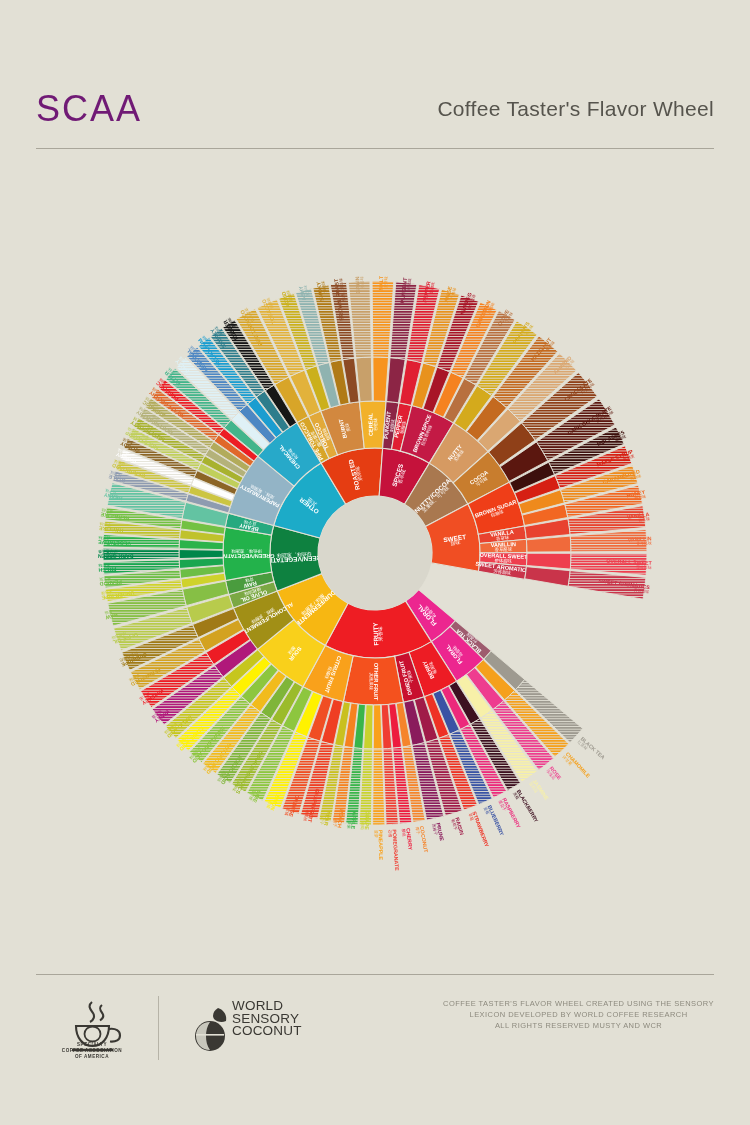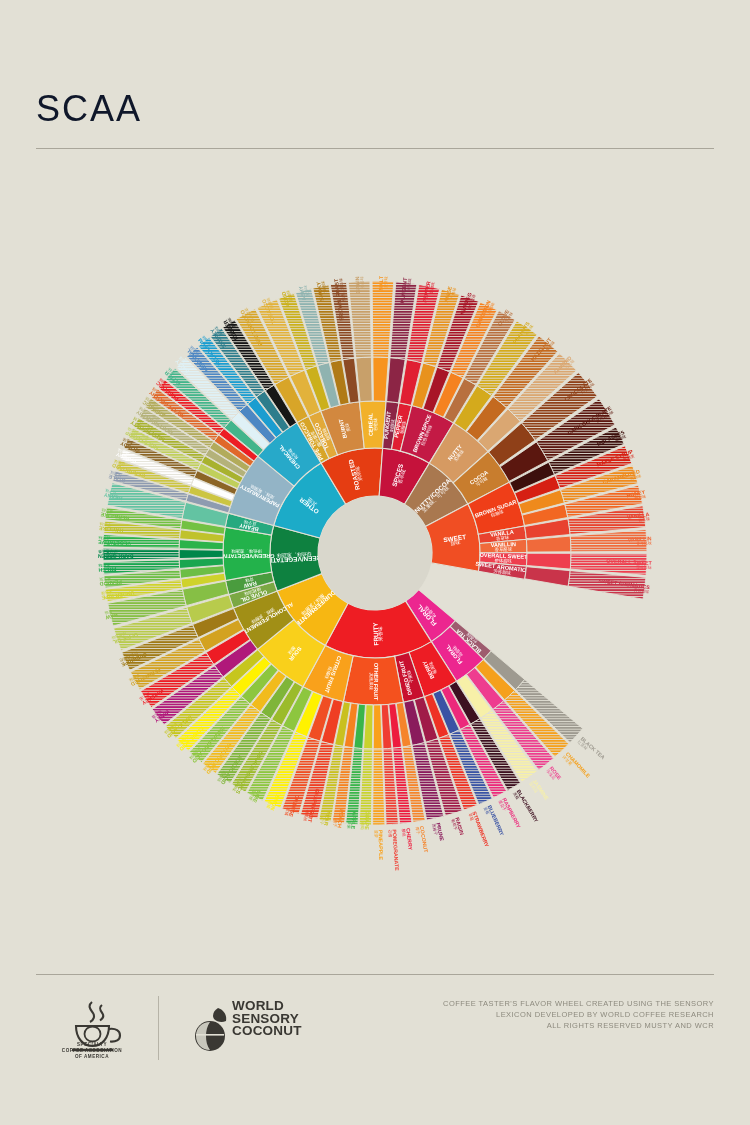--- a/index.html
+++ b/index.html
@@ -11,21 +11,21 @@
     color:#3c3a35;
     overflow:hidden;
     position:relative;
   }
   #page{position:absolute;inset:0;}
 
   
   .header{position:absolute;left:36px;right:36px;top:88px;height:60px;}
   .header .brand{
     position:absolute;left:0;top:0;
-    font-size:36px;letter-spacing:2px;font-weight:300;color:#0f172a;
+    font-size:36px;letter-spacing:2px;font-weight:300;color:#701a75;
   }
   .header .title{
     position:absolute;right:0;top:9px;
     font-size:21px;font-weight:300;color:#56544d;letter-spacing:.3px;
   }
   .rule{position:absolute;left:36px;right:36px;height:1px;background:#a9a69a;}
   .rule.top{top:148px;}
   .rule.bottom{top:974px;}
 
   
@@ -37,41 +37,42 @@
   .olabel{font-weight:700;}
   .cn{font-weight:400;}
 
   
   .footer{position:absolute;left:36px;right:36px;top:992px;height:80px;}
   .scaa-logo{position:absolute;left:10px;top:4px;width:92px;height:72px;}
   .divider{position:absolute;left:122px;top:4px;width:1px;height:64px;background:#b6b3a7;}
   .wcr-logo{position:absolute;left:152px;top:12px;width:140px;height:52px;}
   .wcr-text{
     position:absolute;left:196px;top:8px;
-    font-size:13.5px;font-weight:700;line-height:12.5px;color:#3a3833;letter-spacing:.2px;
+    font-size:13.5px;font-weight:400;line-height:12.5px;color:#3a3833;letter-spacing:.2px;
   }
   .wcr-text span{display:block;}
   .credit{
     position:absolute;right:0;top:6px;text-align:right;
     font-size:7.5px;line-height:11px;color:#8d8a7e;letter-spacing:.45px;
   }
-  .credit span{display:block;}
+  .credit span{display:block;text-align:center;}
   .scaa-cap{
     position:absolute;left:0;top:50px;width:112px;text-align:center;
     font-size:4.6px;line-height:6px;letter-spacing:.5px;color:#3a3833;font-weight:700;
   }
   .scaa-cap span{display:block;}
 </style>
 </head>
 <body>
 
 <div id="page">
 
   <div class="header">
     <div class="brand">SCAA</div>
+    <div class="title">Coffee Taster's Flavor Wheel</div>
   </div>
   <div class="rule top"></div>
 
   <div class="wheel-wrap">
     <svg class="wheel" viewBox="0 0 750 790" id="wheel-svg">
       <defs id="wheel-defs">
           <pattern id="h0" width="1" height="2.6" patternUnits="userSpaceOnUse">
             <rect width="1" height="2.6" fill="#e2e0d5"></rect>
             <rect width="1" height="1.75" fill="#9e9a90"></rect>
           </pattern>

